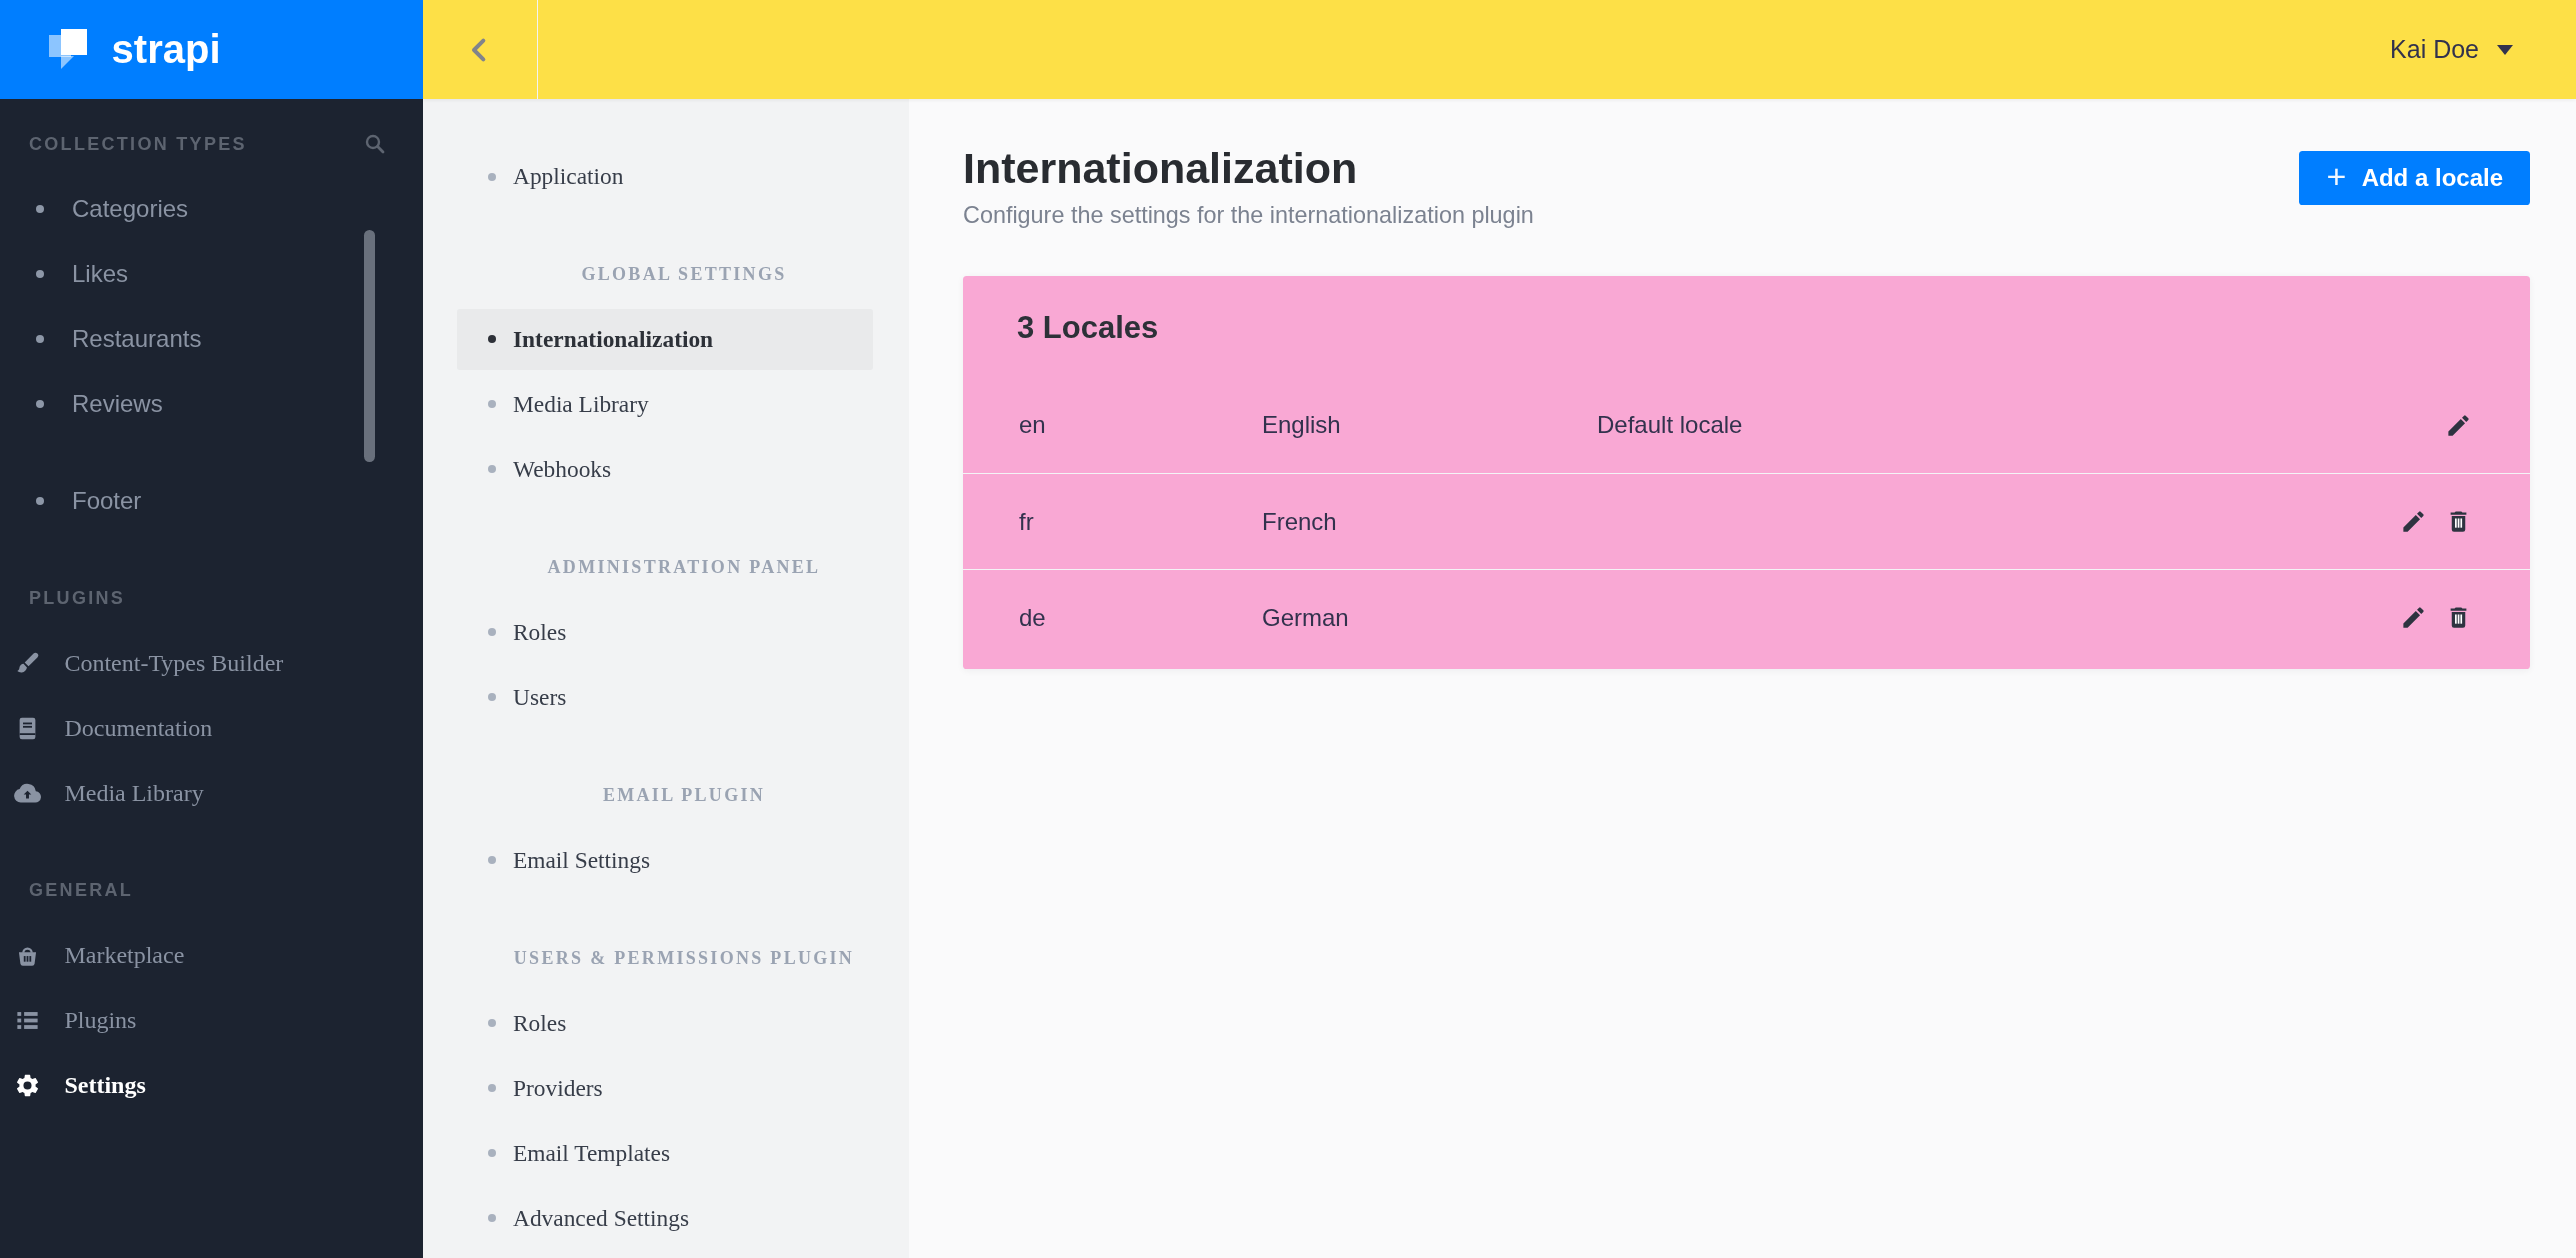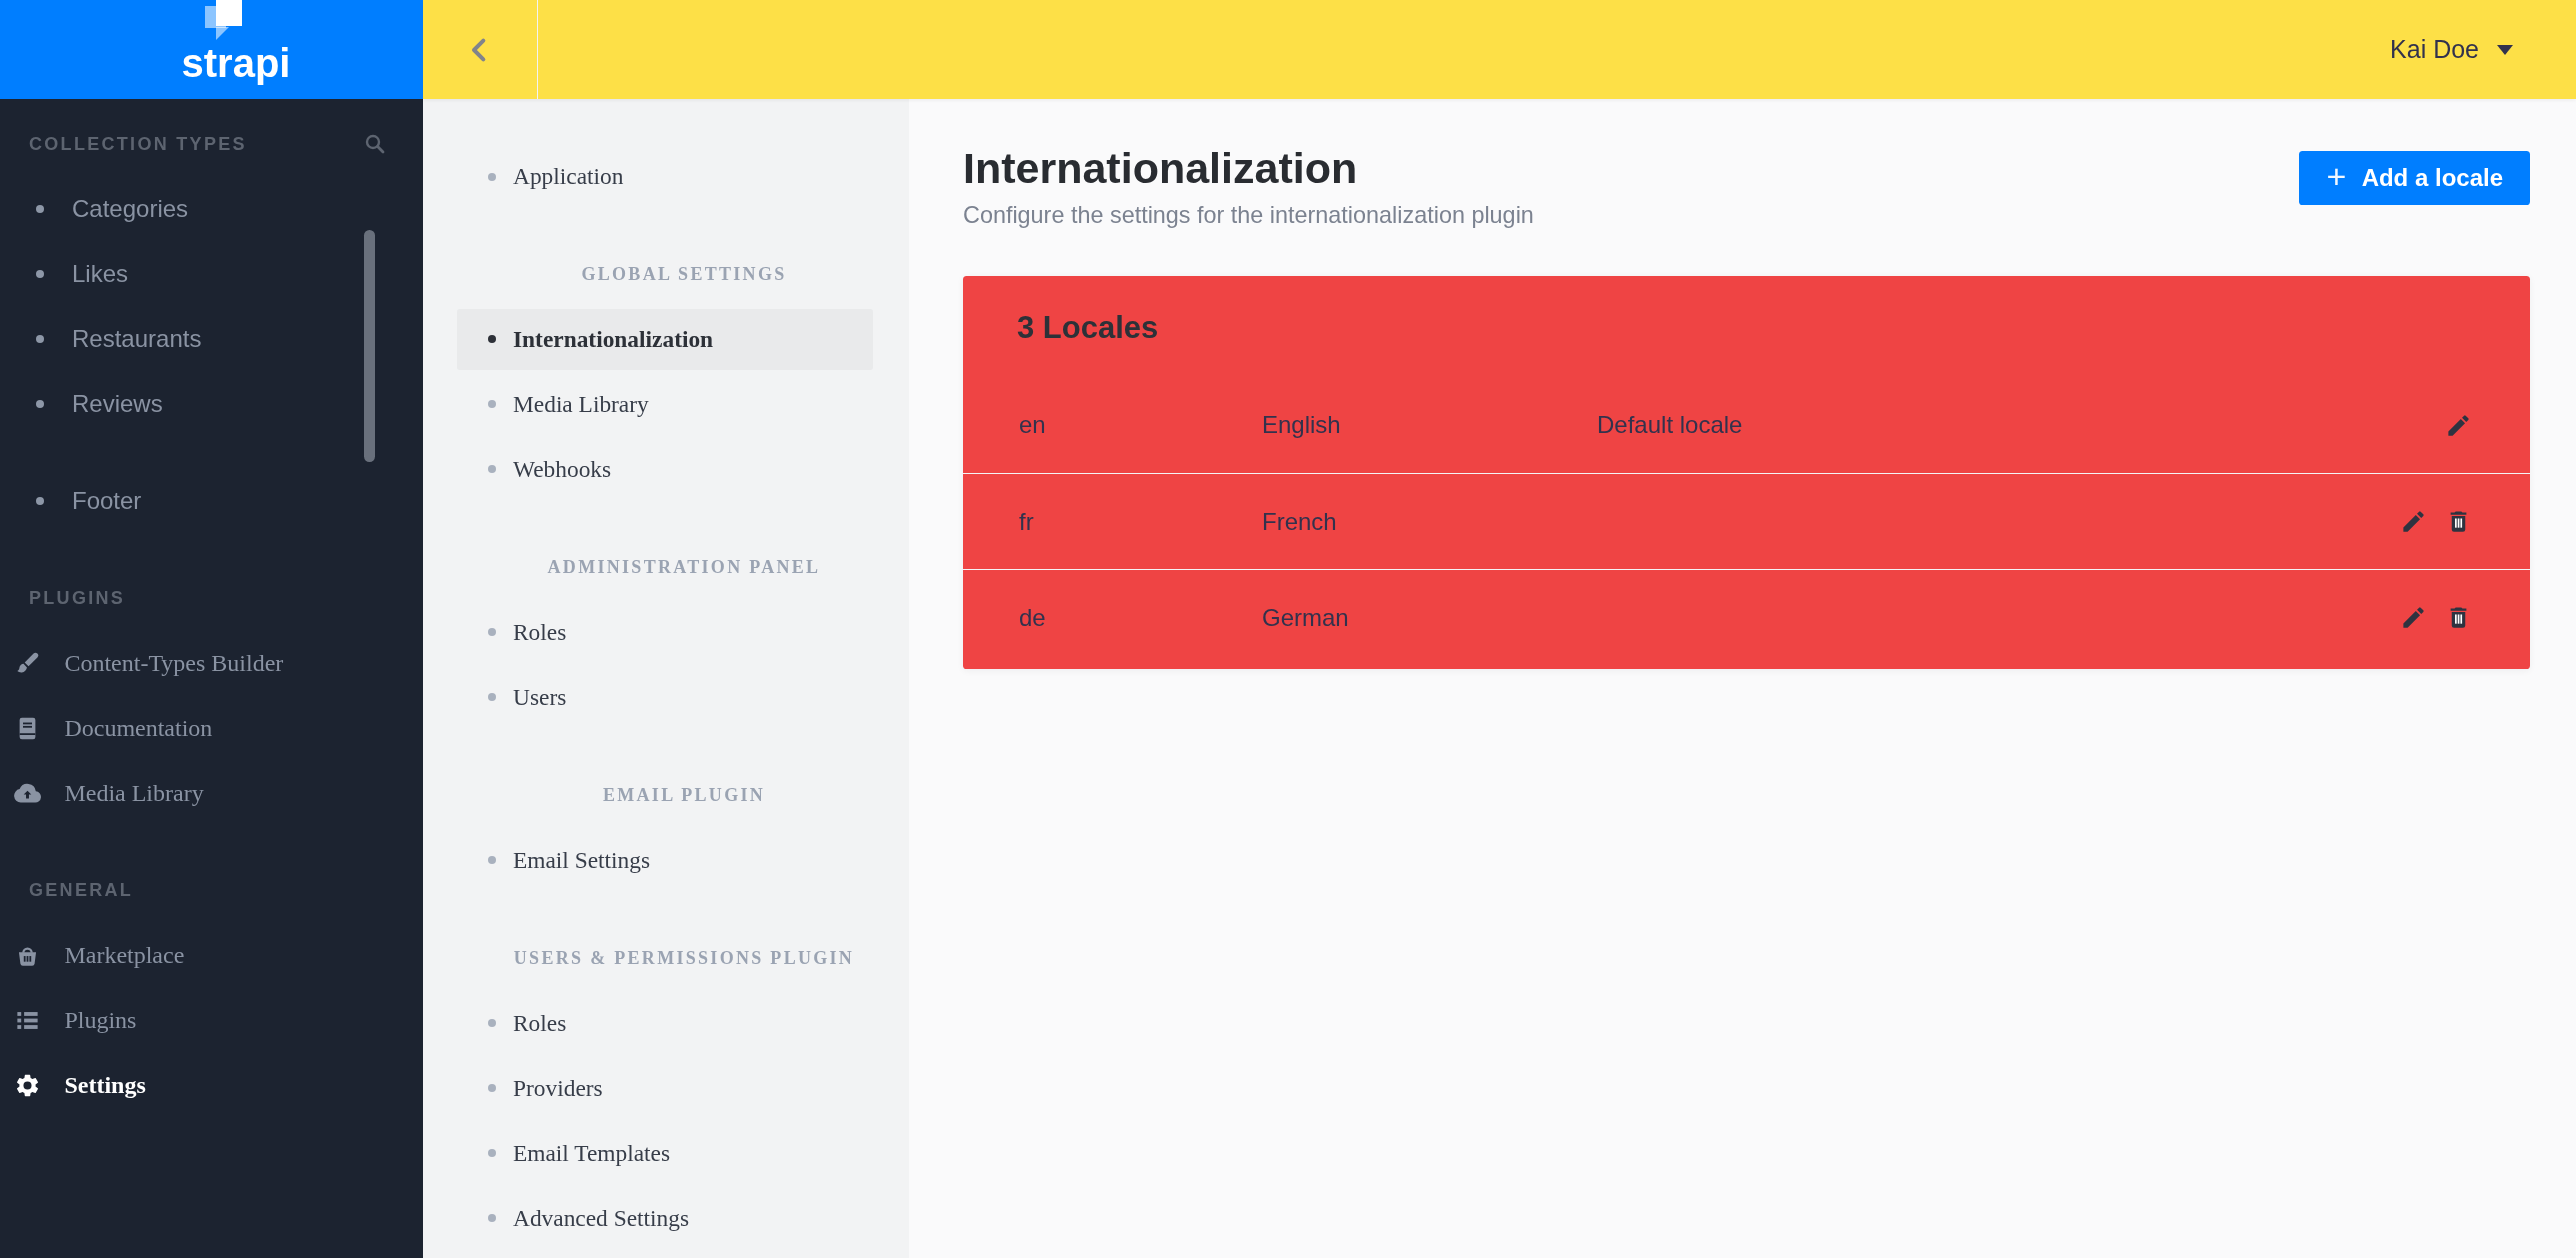--- a/index.html
+++ b/index.html
@@ -6,21 +6,21 @@
   html, body { margin: 0; padding: 0; }
   body {
     width: 2576px; height: 1259px;
     font-family: "Liberation Sans", sans-serif;
     background: #fafafb; overflow: hidden;
   }
   .app { position: relative; width: 2576px; height: 1259px; }
 
   
   .sidebar { position: absolute; left: 0; top: 0; bottom: 0; width: 423px; background: #1c2330; }
-  .logo-bar { height: 99px; background: #007eff; display: flex; align-items: center; padding-left: 49px; flex-direction: column; }
+  .logo-bar { height: 99px; background: #007eff; display: flex; align-items: center; padding-left: 49px; }
   .logo-mark { position: relative; width: 41px; height: 41px; margin-right: 21.6px; flex: none; }
   .logo-mark .sq-light { position: absolute; left: 0; top: 6.3px; width: 21.6px; height: 21.6px; background: rgba(255,255,255,.55); }
   .logo-mark .tail { position: absolute; left: 11.7px; top: 27px; width: 0; height: 0;
                      border-top: 13.5px solid rgba(255,255,255,.55); border-right: 13.5px solid transparent; }
   .logo-mark .sq-solid { position: absolute; left: 11.7px; top: 0; width: 26px; height: 26px; background: #fff; }
   .logo-word { font-size: 40px; font-weight: 800; color: #fff; }
 
   .dnav { padding-top: 12.6px; }
   .dnav-section { margin-bottom: 32px; }
   .dnav-header { height: 65px; display: flex; align-items: center; padding: 0 36px 0 29px;
@@ -62,21 +62,21 @@
   .main { position: absolute; left: 909px; top: 99px; right: 0; bottom: 0; background: #fafafb; overflow: hidden; }
   .main-header { display: flex; align-items: flex-start; justify-content: space-between; padding: 45px 46px 0 54px; }
   .page-title { margin: 0; font-size: 43px; font-weight: 600; color: #292c31; }
   .page-subtitle { margin: 9px 0 0; font-size: 23.4px; color: #7b8290; }
   .btn-primary { display: flex; align-items: center; gap: 15.3px; height: 54px; padding: 0 27px; margin-top: 7.2px;
                  background: #007eff; border: none; border-radius: 3.6px; color: #fff; font-size: 24px;
                  font-weight: 600; font-family: inherit; cursor: pointer; }
   .btn-primary .plus { font-size: 34px; font-weight: 300; line-height: 0; transform: translateY(-1.8px);
                        color: rgba(255,255,255,.95); }
 
-  .card { margin: 47px 46px 0 54px; background: #ef4444; border-radius: 3.6px;
+  .card { margin: 47px 46px 0 54px; background: #f9a8d4; border-radius: 3.6px;
           box-shadow: 0 1.8px 7.2px rgba(20,26,40,.05); padding: 34px 0 3.6px; }
   .card-title { margin: 0; padding: 0 54px; font-size: 31px; font-weight: 700; color: #2d3138; }
   .locale-table { margin-top: 31px; }
   .locale-row { height: 96px; display: flex; align-items: center; padding: 0 58px 0 56px; }
   .locale-row + .locale-row { border-top: 1.8px solid #f4f4f6; }
   .cell-code { width: 243px; font-size: 24px; color: #32324d; }
   .cell-name { width: 335px; font-size: 24px; color: #32324d; }
   .cell-note { flex: 1; font-size: 24px; color: #32324d; }
   .row-actions { display: flex; align-items: center; gap: 18px; }
   .icon-btn { background: none; border: none; padding: 0; display: flex; color: #2e3340; cursor: pointer; }

